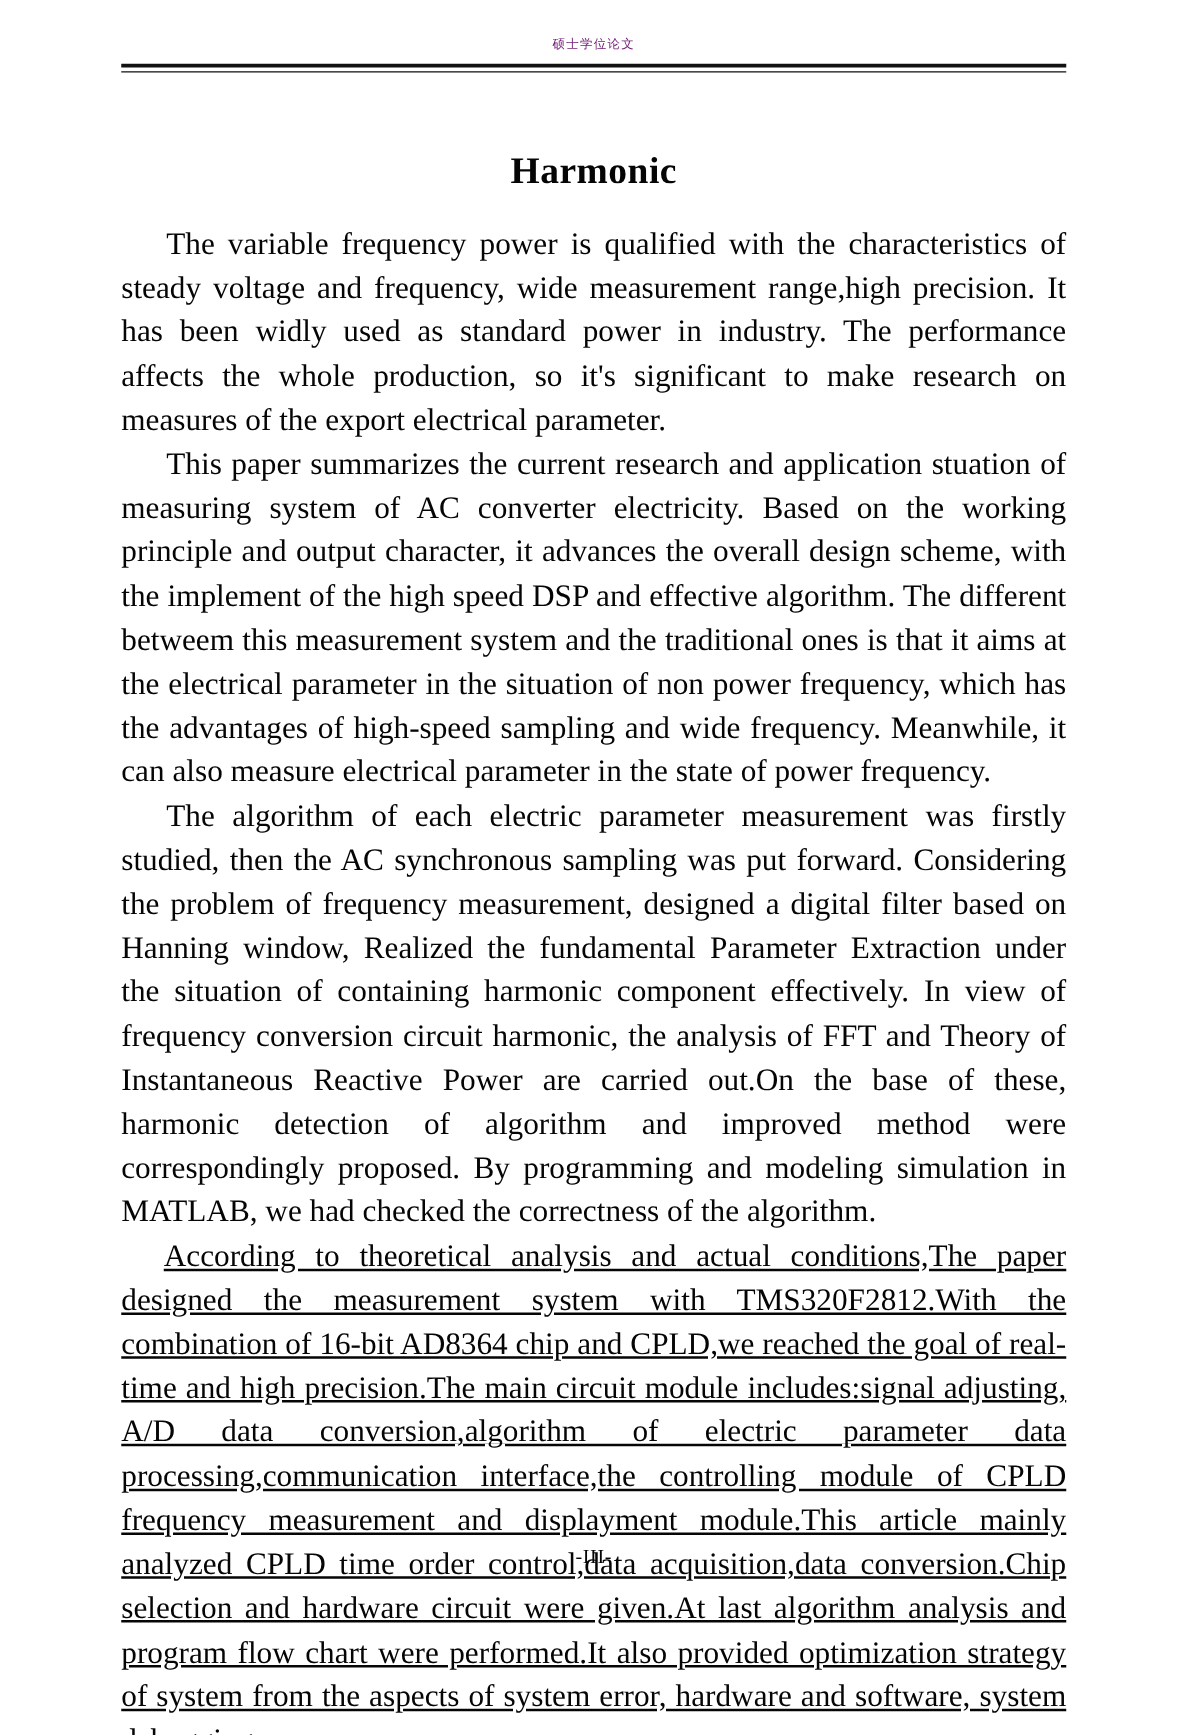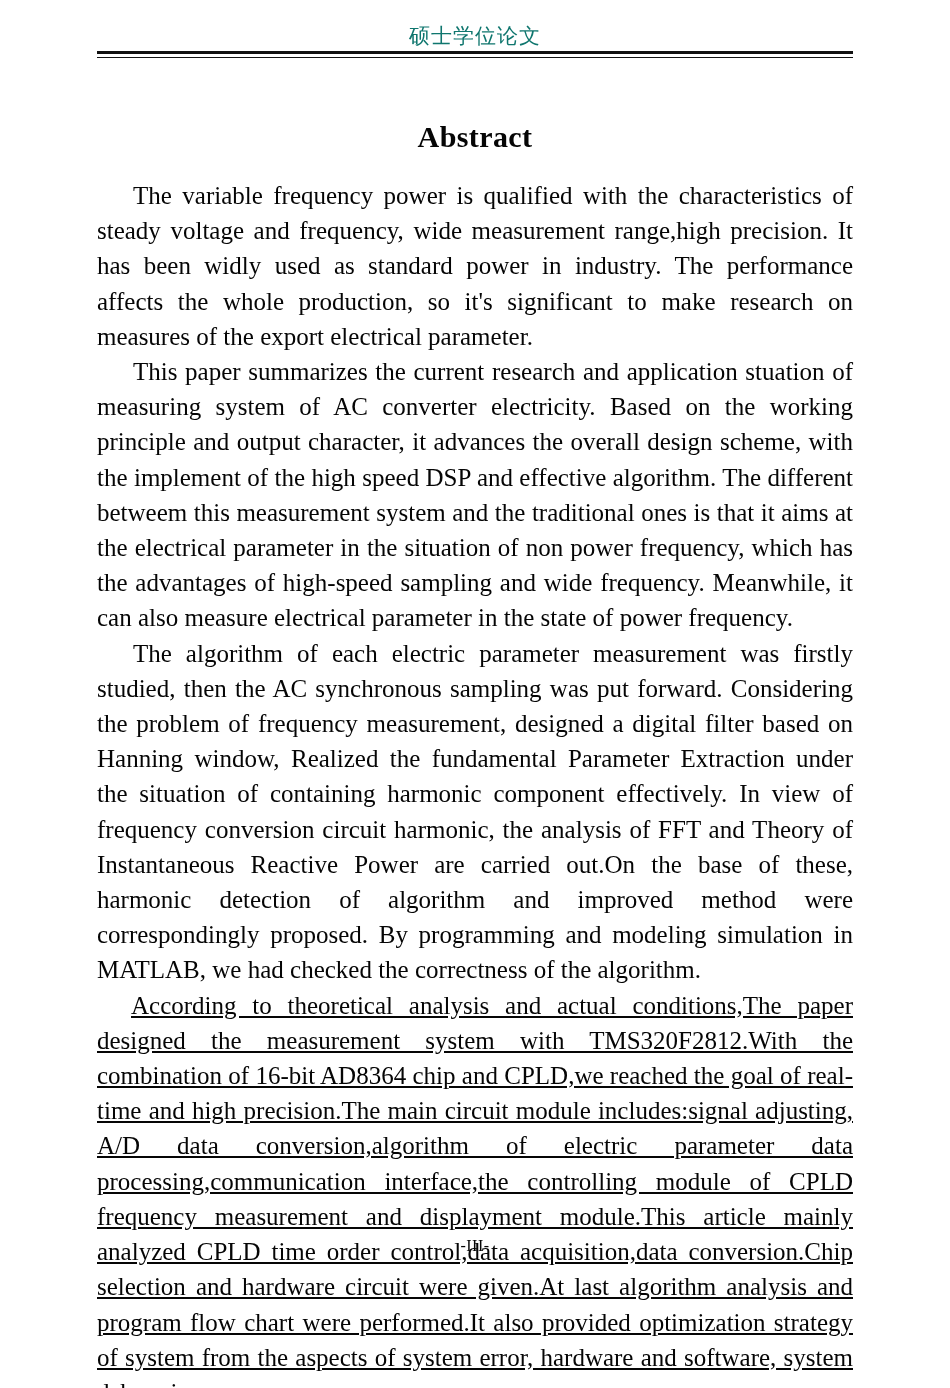--- a/index.html
+++ b/index.html
@@ -20,25 +20,25 @@
 
   
   .header-zone {
     position: absolute;
     top: 0;
     left: 97px;
     width: 756px;
   }
   .header-text {
     text-align: center;
-    font-size: 21px;
+    font-size: 10px;
     line-height: 20px;
     letter-spacing: 1px;
     padding-top: 26px;
-    color: #0f766e;
+    color: #701a75;
     font-family: "DejaVu Sans", "Liberation Sans", sans-serif;
   }
   .header-rule {
     margin-top: 5px;
     border-top: 3px solid #111111;
     border-bottom: 1.5px solid #111111;
     height: 3px;
     box-sizing: content-box;
   }
 
@@ -114,21 +114,21 @@
 </head>
 <body>
 
 <div class="page">
 
   <div class="header-zone">
     <div class="header-text">硕士学位论文</div>
     <div class="header-rule"></div>
   </div>
 
-  <h1 class="doc-title">Abstract</h1>
+  <h1 class="doc-title">Harmonic</h1>
 
   <div class="body-zone">
     <p class="para">The variable frequency power is qualified with the characteristics of steady voltage and frequency, wide measurement range,high precision. It has been widly used as standard power in industry. The performance affects the whole production, so it's significant to make research on measures of the export electrical parameter.</p>
     <p class="para">This paper summarizes the current research and application stuation of measuring system of AC converter electricity. Based on the working principle and output character, it advances the overall design scheme, with the implement of the high speed DSP and effective algorithm. The different betweem this measurement system and the traditional ones is that it aims at the electrical parameter in the situation of non power frequency, which has the advantages of high-speed sampling and wide frequency. Meanwhile, it can also measure electrical parameter in the state of power frequency.</p>
     <p class="para">The algorithm of each electric parameter measurement was firstly studied, then the AC synchronous sampling was put forward. Considering the problem of frequency measurement, designed a digital filter based on Hanning window, Realized the fundamental Parameter Extraction under the situation of containing harmonic component effectively. In view of frequency conversion circuit harmonic, the analysis of FFT and Theory of Instantaneous Reactive Power are carried out.On the base of these, harmonic detection of algorithm and improved method were correspondingly proposed. By programming and modeling simulation in MATLAB, we had checked the correctness of the algorithm.</p>
     <p class="para tight">According to theoretical analysis and actual conditions,The paper designed the measurement system with TMS320F2812.With the combination of 16-bit AD8364 chip and CPLD,we reached the goal of real-time and high precision.The main circuit module includes:signal adjusting, A/D data conversion,algorithm of electric parameter data processing,communication interface,the controlling module of CPLD frequency measurement and displayment module.This article mainly analyzed CPLD time order control,data acquisition,data conversion.Chip selection and hardware circuit were given.At last algorithm analysis and program flow chart were performed.It also provided optimization strategy of system from the aspects of system error, hardware and software, system debugging.</p>
   </div>
 
 
   <div class="footer-zone">

